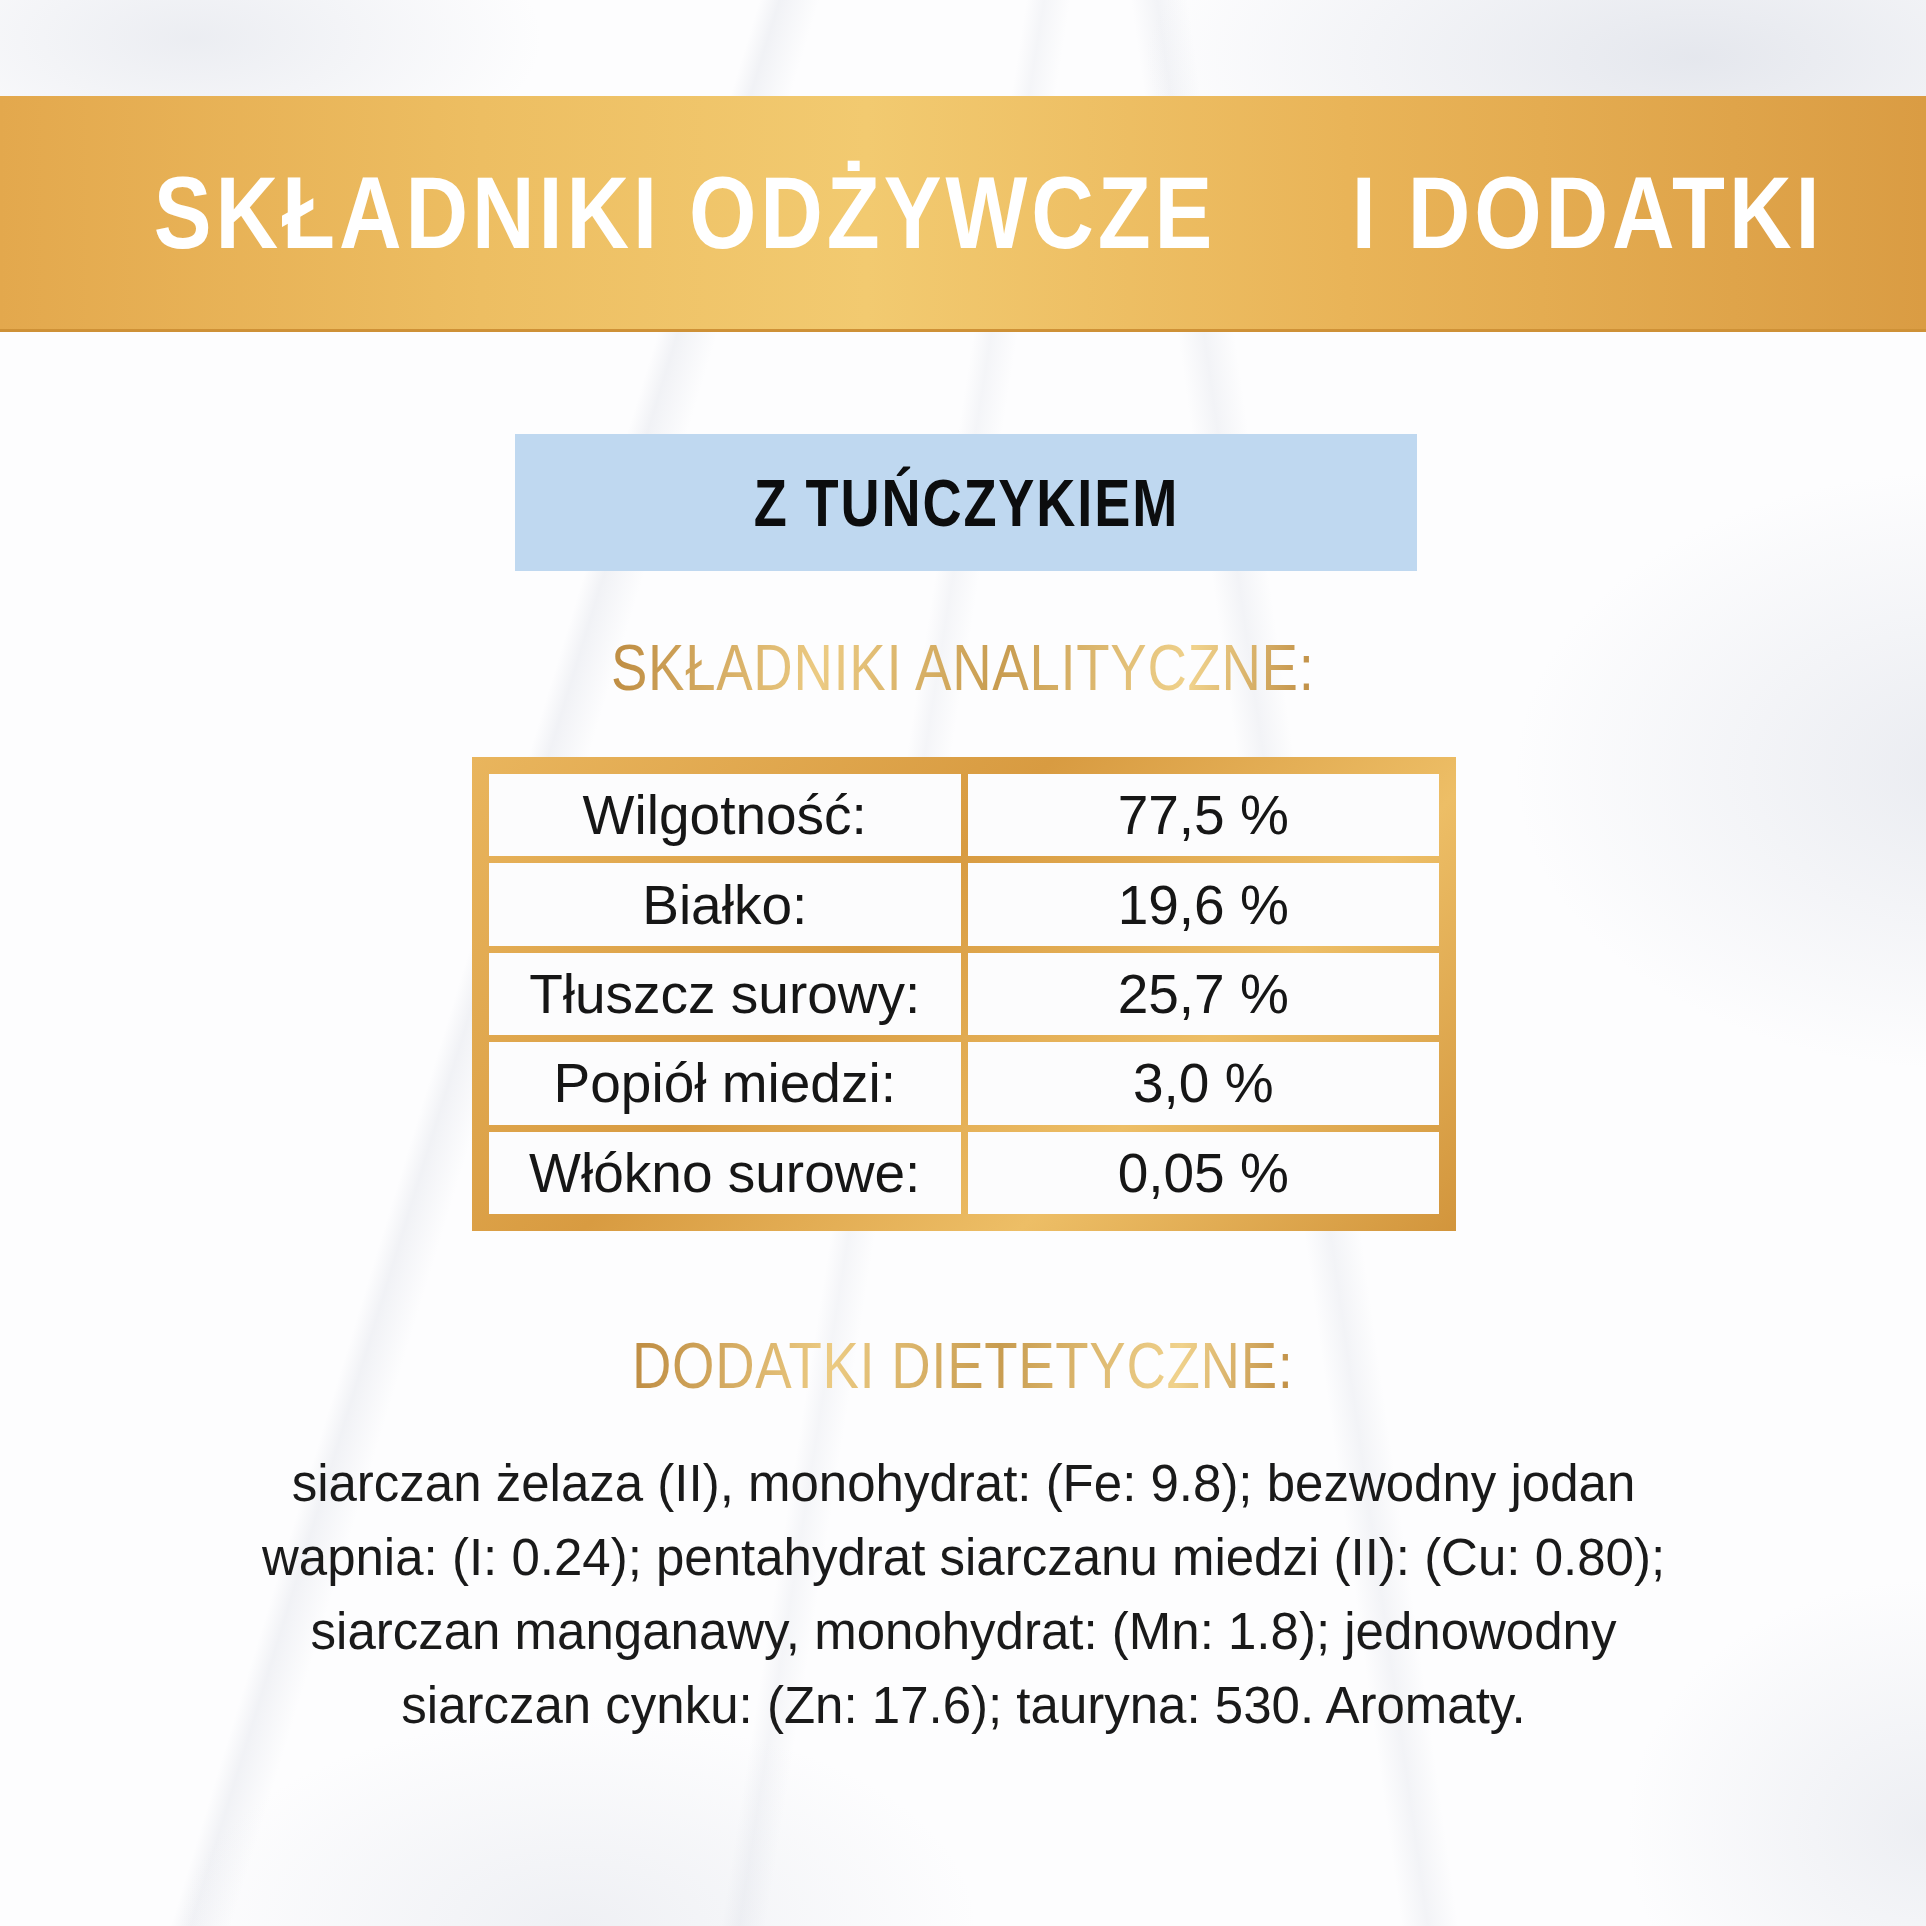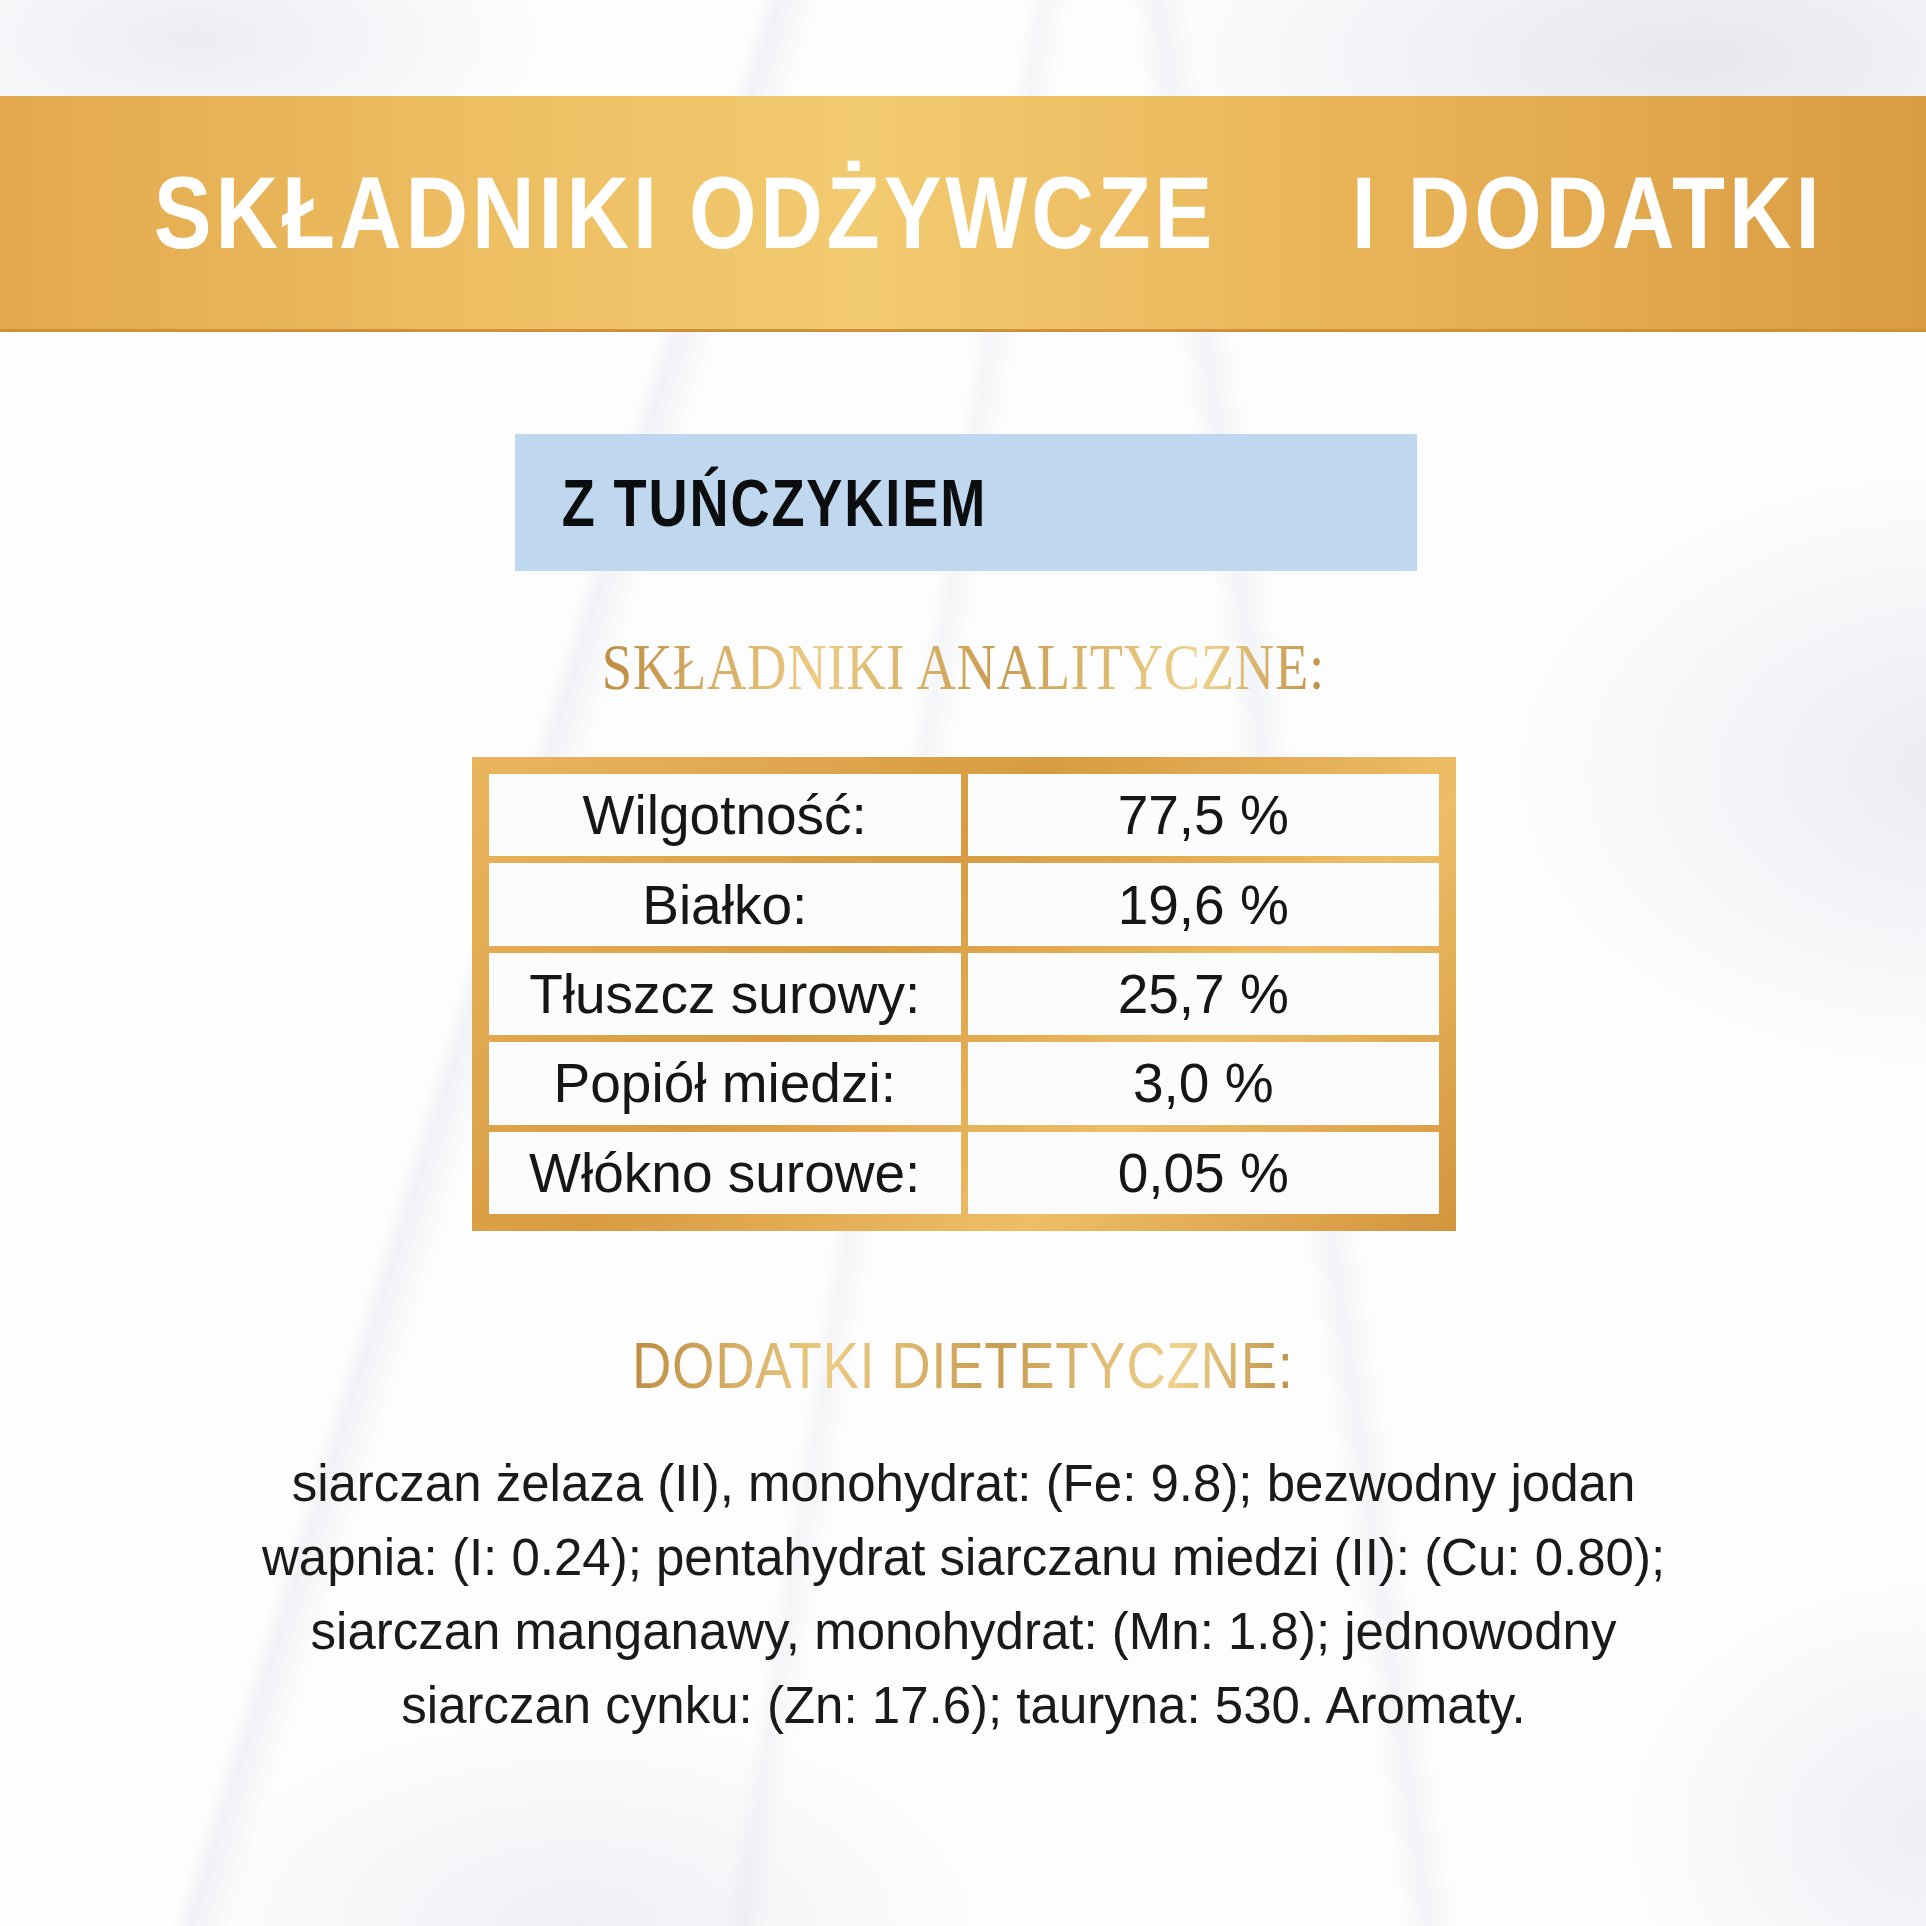--- a/index.html
+++ b/index.html
@@ -31,38 +31,38 @@
   .banner-title{
     display:flex;flex-direction:row;align-items:center;
     color:#FFFFFF;font-size:102px;font-weight:600;line-height:100px;
     letter-spacing:4.6px;text-align:center;white-space:nowrap;
   }
   .banner-title .t-line{display:inline-block;transform:scaleX(0.85);}
   
   .variant-box{
     position:absolute;left:515px;top:434px;width:902px;height:137px;
     background:#BFD8F0;
-    display:flex;align-items:center;
+    display:flex;align-items:center;justify-content:center;
   }
   .variant-text{
     display:inline-block;transform:scaleX(0.82);
     font-size:66px;font-weight:600;letter-spacing:2.3px;color:#0C0D0E;white-space:nowrap;
   }
   
   .gold-heading{
     position:absolute;left:0;width:1926px;height:71px;
     display:flex;align-items:center;justify-content:center;
   }
   .gold-heading .gold-text{
     display:inline-block;transform:scaleX(0.84);
     font-size:65px;font-weight:400;letter-spacing:0.8px;white-space:nowrap;
     background:linear-gradient(100deg,#C08F45 2%,#ECCB83 30%,#C89C50 55%,#F0D28C 82%,#BE8C42 100%);
     -webkit-background-clip:text;background-clip:text;color:transparent;
   }
-  .heading-analytical{top:632px;font-family:Liberation Serif, serif;}
+  .heading-analytical{top:632px;}
   .heading-additives{top:1322px;margin-top:8px;}
   
   .atable{
     position:absolute;left:472px;top:757px;width:984px;height:474px;
     box-sizing:border-box;padding:17px;
     background:linear-gradient(135deg,#E9B55D 0%,#D89B41 40%,#EDBE66 70%,#D2953C 100%);
     display:grid;grid-template-columns:1fr 1fr;grid-auto-rows:1fr;gap:7px;
   }
   .cell{
     background:#FCFCFD;

